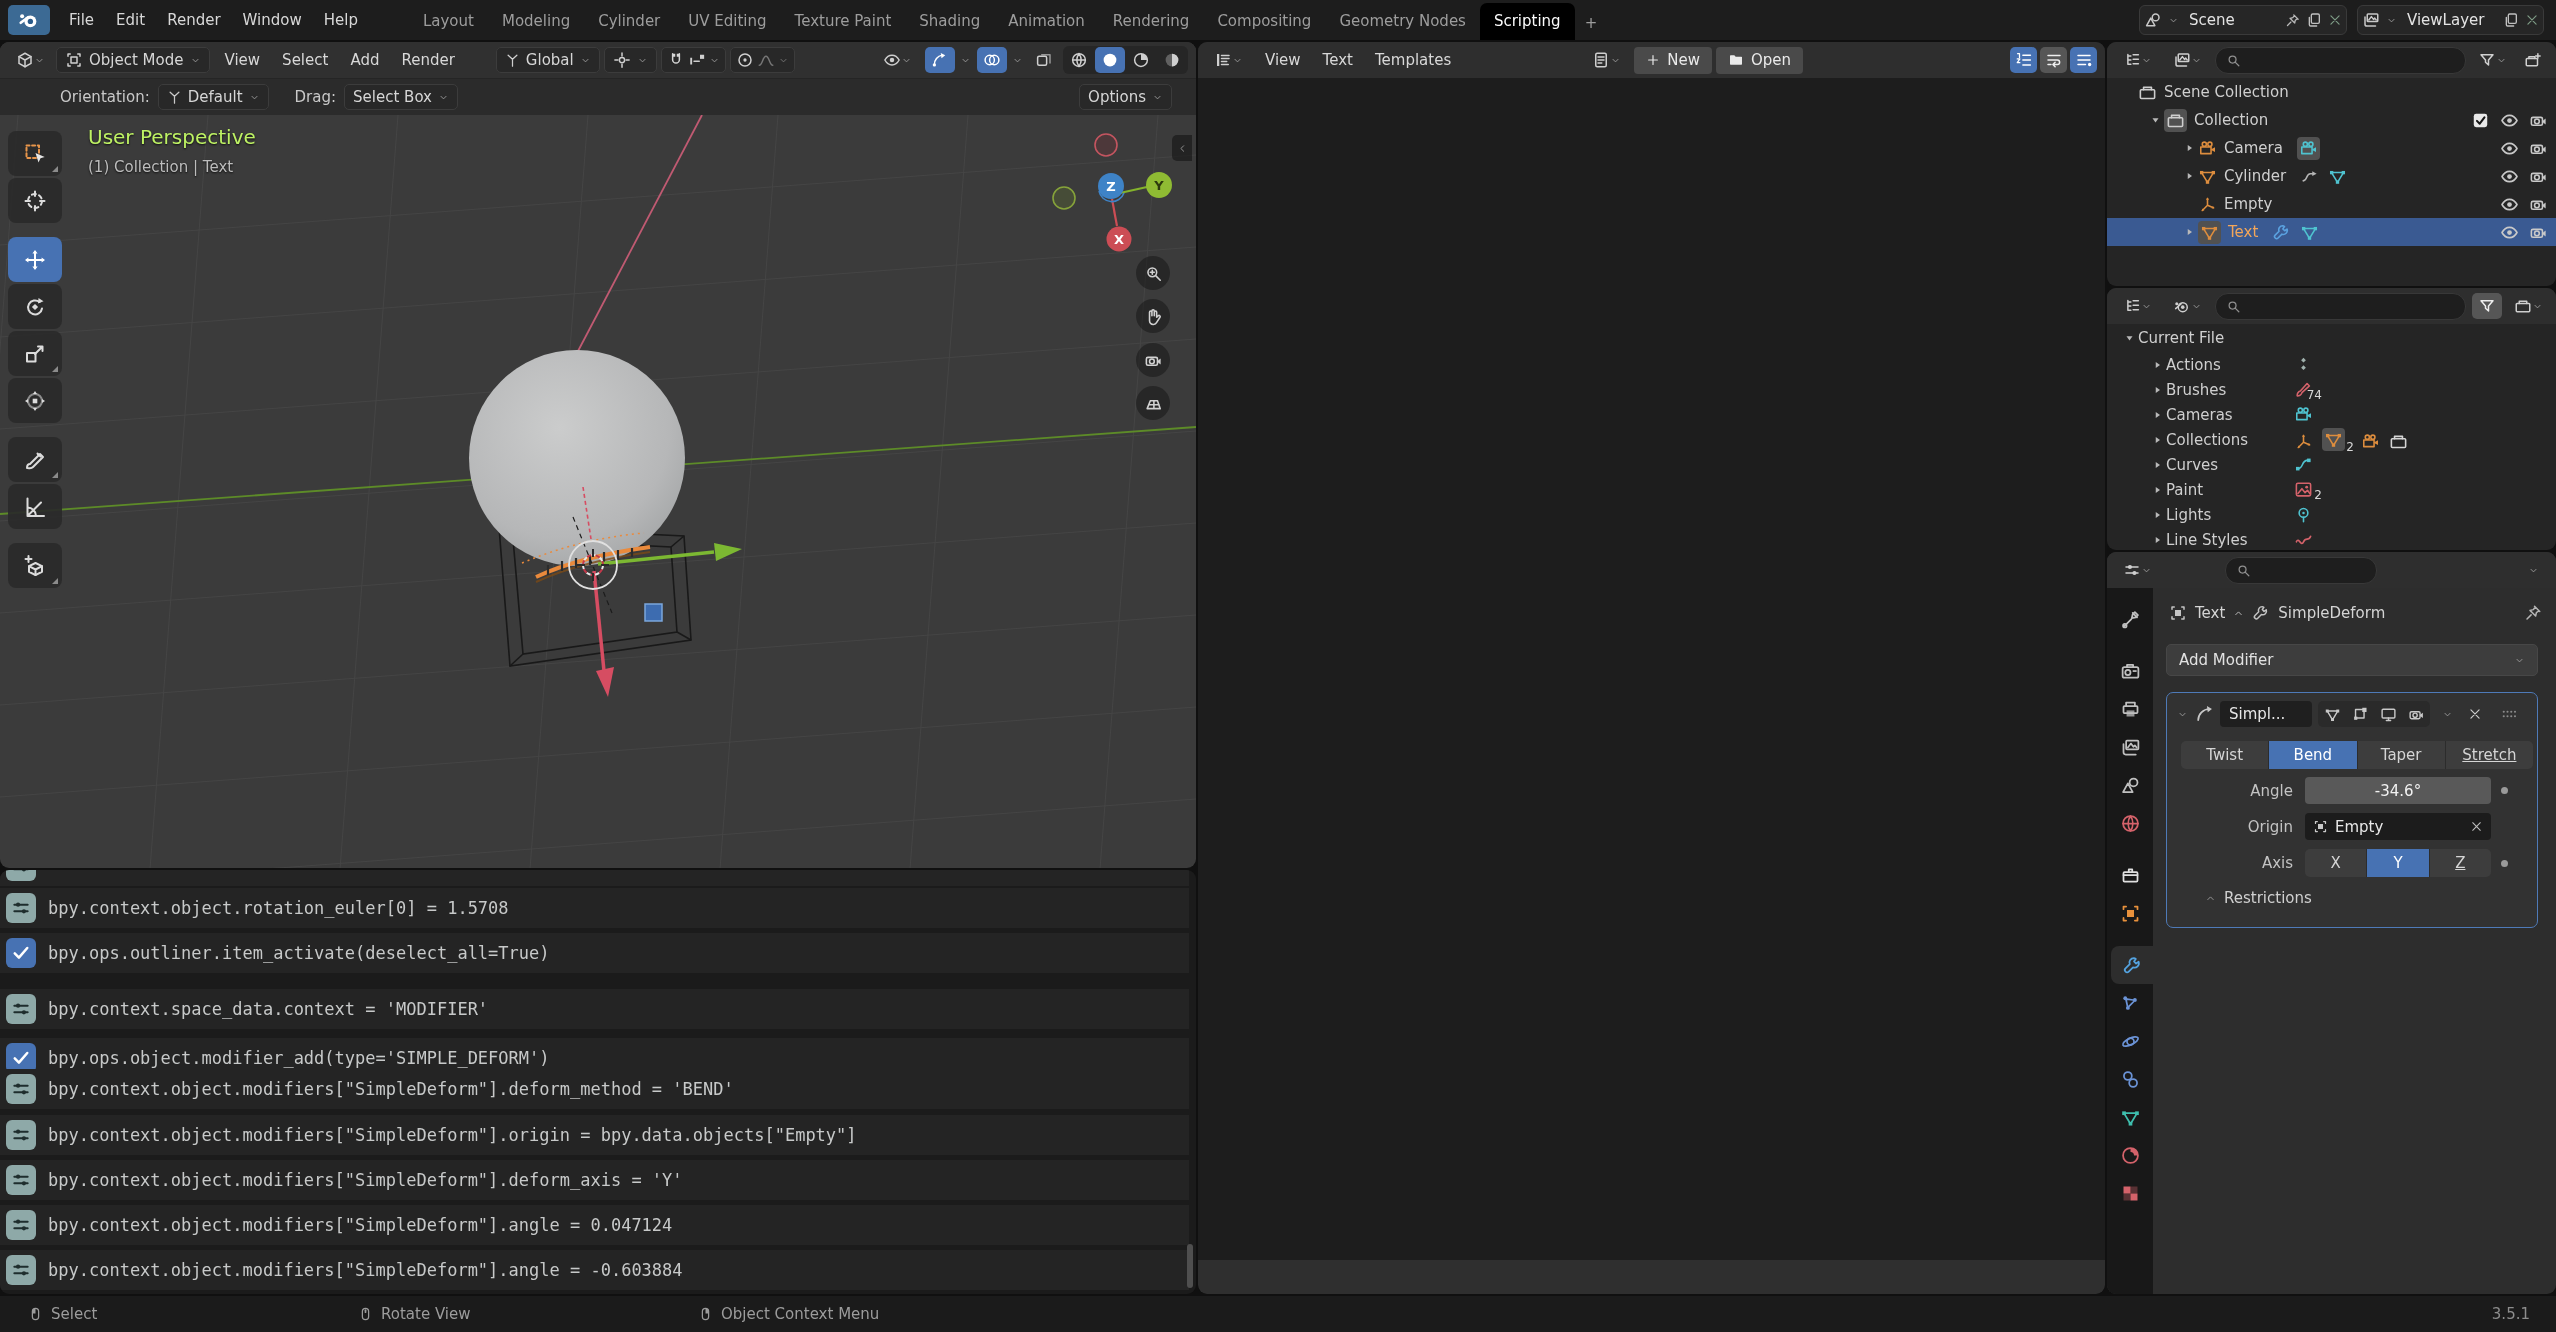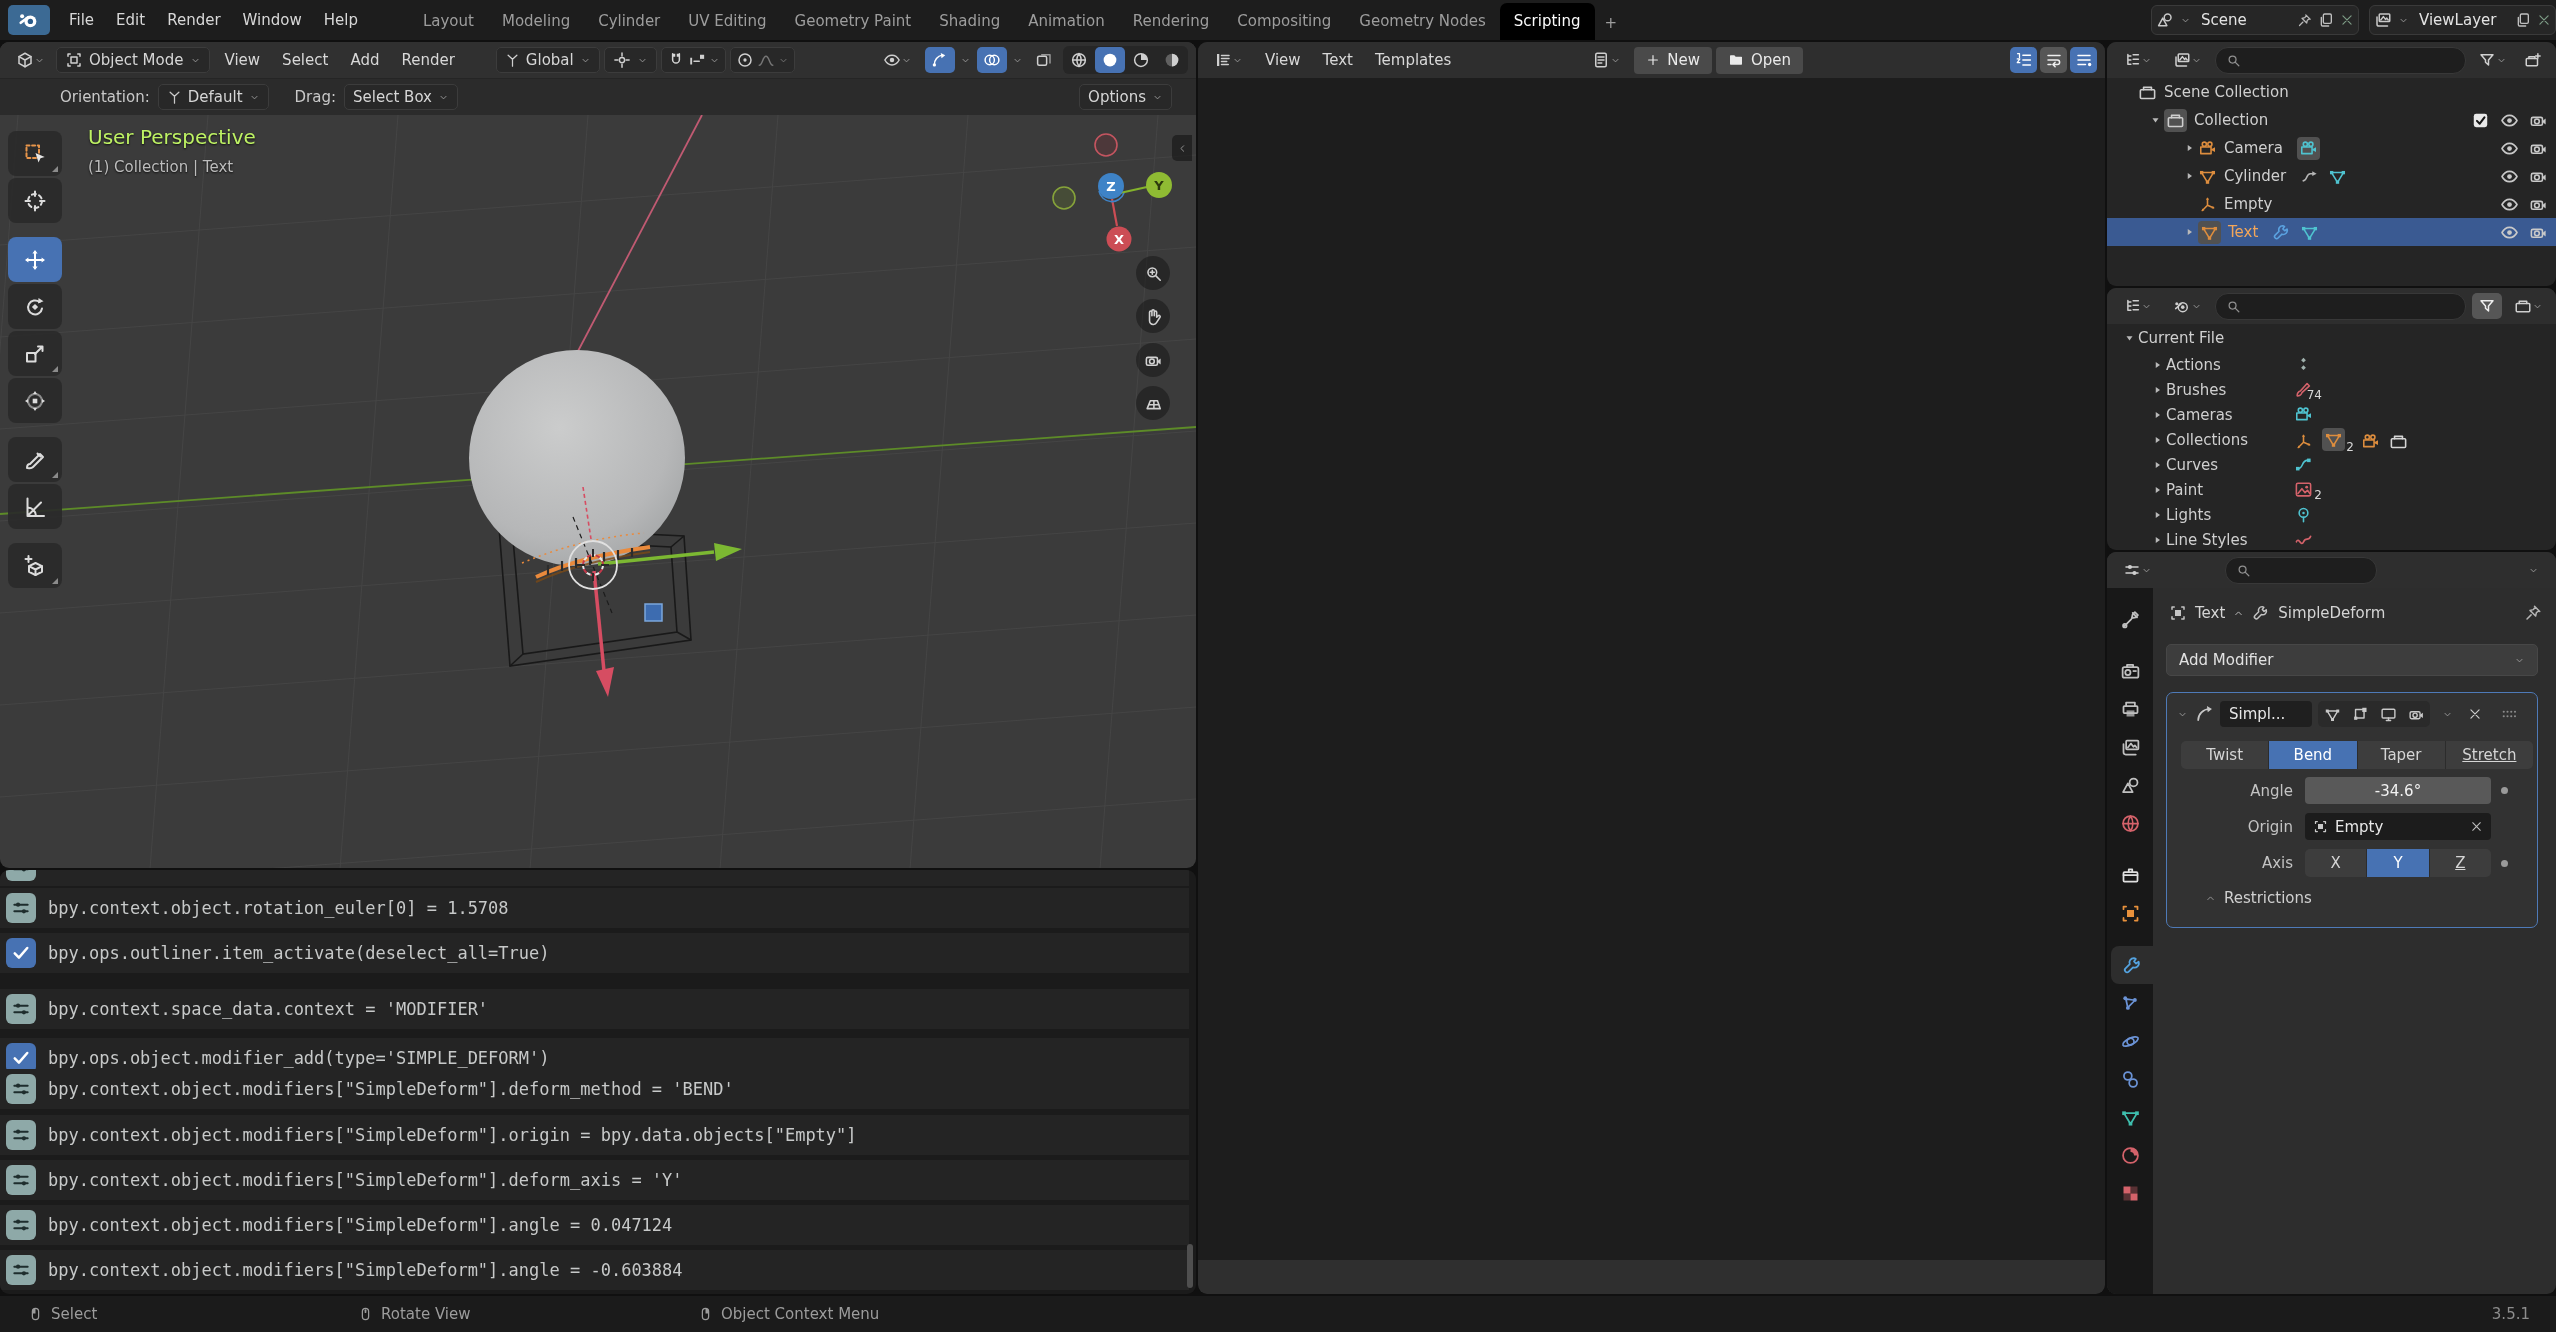--- a/index.html
+++ b/index.html
@@ -18,21 +18,21 @@
   .pressed{background:#565656;color:#eee;}
   
   #topbar{position:absolute;left:0;top:0;width:2556px;height:40px;background:#1d1d1d;display:flex;align-items:center;}
   #logo-btn{width:42px;height:30px;margin-left:8px;border-radius:5px;background:#3c6a94;display:flex;align-items:center;justify-content:center;}
   #logo-btn .icon{width:22px;height:22px;}
   #tb-menus{display:flex;align-items:center;margin-left:8px;}
   #tb-tabs{display:flex;align-items:flex-end;margin-left:40px;height:40px;}
   .ws-tab{padding:9px 14px 10px;color:#9d9d9d;border-radius:7px 7px 0 0;white-space:nowrap;}
   .ws-tab.active{background:#000000;color:#fcfcfc;}
   #ws-add{padding:8px 10px;color:#9d9d9d;}
-  #tb-right{margin-left:auto;display:flex;align-items:center;gap:10px;}
+  #tb-right{margin-left:auto;display:flex;align-items:center;gap:10px;margin-right:12px;}
   .db-widget{display:flex;align-items:center;height:28px;background:#262626;border:1px solid #3a3a3a;border-radius:6px;padding:0 4px;gap:6px;}
   .db-widget .val{color:#e3e3e3;padding:0 4px;min-width:86px;}
   .db-x{color:#7e9c86;}
   
   #viewport{left:0;top:42px;width:1196px;height:826px;background:#3b3b3b;}
   #vp-header{display:flex;align-items:center;background:#303030;height:36px;padding:0 8px;gap:4px;}
   #vp-tools{display:flex;align-items:center;background:#2b2b2b;height:36px;padding:0 8px;gap:8px;border-top:1px solid #252525;}
   .lbl{color:#c9c9c9;}
   #vp-canvas{position:relative;height:754px;}
   #vp-canvas svg.scene{position:absolute;left:0;top:0;}
@@ -136,21 +136,21 @@
         <div class="menu-item">Edit</div>
         <div class="menu-item">Render</div>
         <div class="menu-item">Window</div>
         <div class="menu-item">Help</div>
       </nav>
     <div id="tb-tabs">
         <div class="ws-tab">Layout</div>
         <div class="ws-tab">Modeling</div>
         <div class="ws-tab">Cylinder</div>
         <div class="ws-tab">UV Editing</div>
-        <div class="ws-tab">Geometry Paint</div>
+        <div class="ws-tab">Texture Paint</div>
         <div class="ws-tab">Shading</div>
         <div class="ws-tab">Animation</div>
         <div class="ws-tab">Rendering</div>
         <div class="ws-tab">Compositing</div>
         <div class="ws-tab">Geometry Nodes</div>
         <div class="ws-tab active">Scripting</div>
         <div id="ws-add">+</div>
       </div>
     <div id="tb-right">
       <div class="db-widget">

